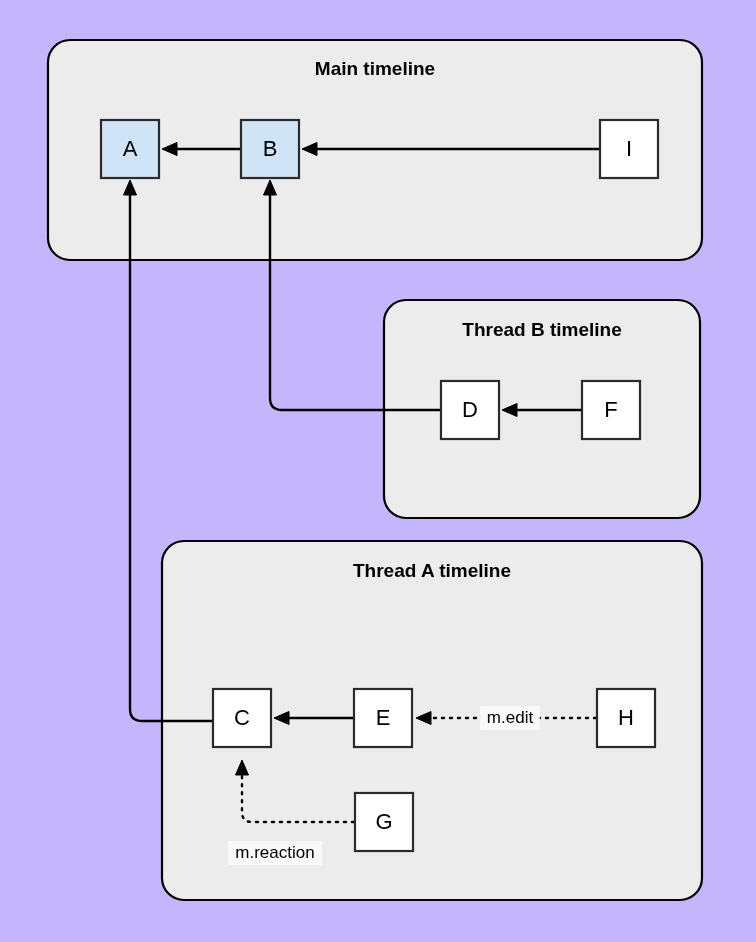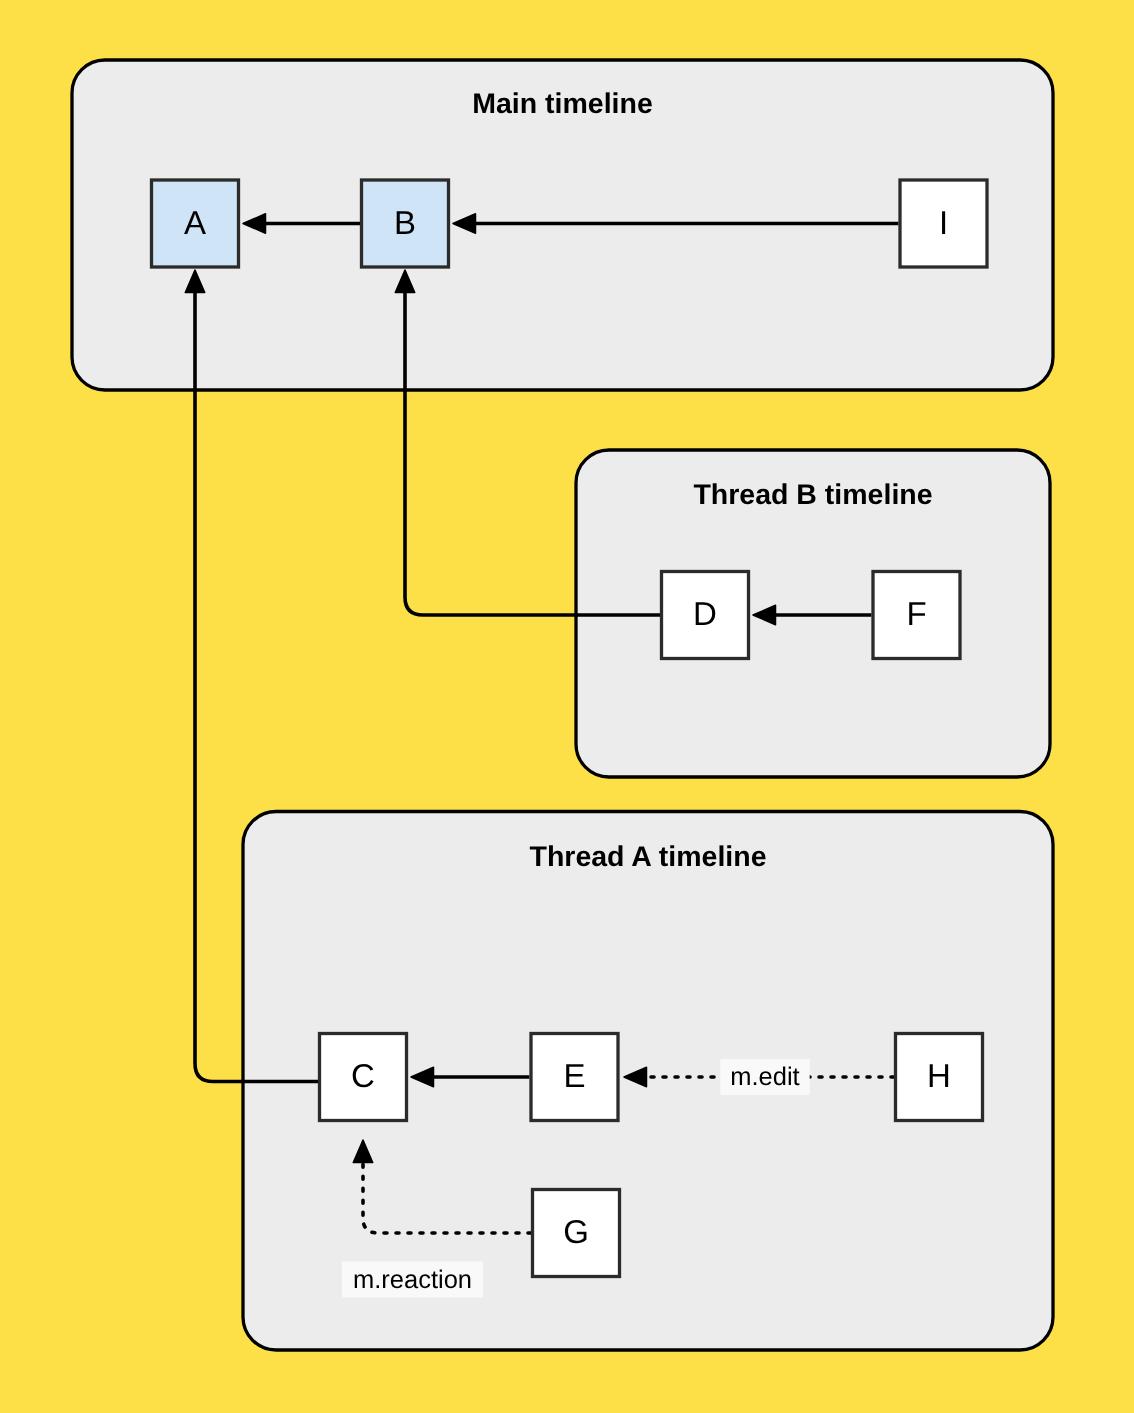--- a/index.html
+++ b/index.html
@@ -11,21 +11,21 @@
   body {
     width: 756px;
     height: 942px;
     font-family: "Liberation Sans", sans-serif;
     overflow: hidden;
   }
   #diagram-root {
     position: relative;
     width: 756px;
     height: 942px;
-    background: #fde047;
+    background: #c4b5fd;
   }
   #diagram-svg {
     position: absolute;
     left: 0;
     top: 0;
     width: 756px;
     height: 942px;
     display: block;
   }
   .container-title {

